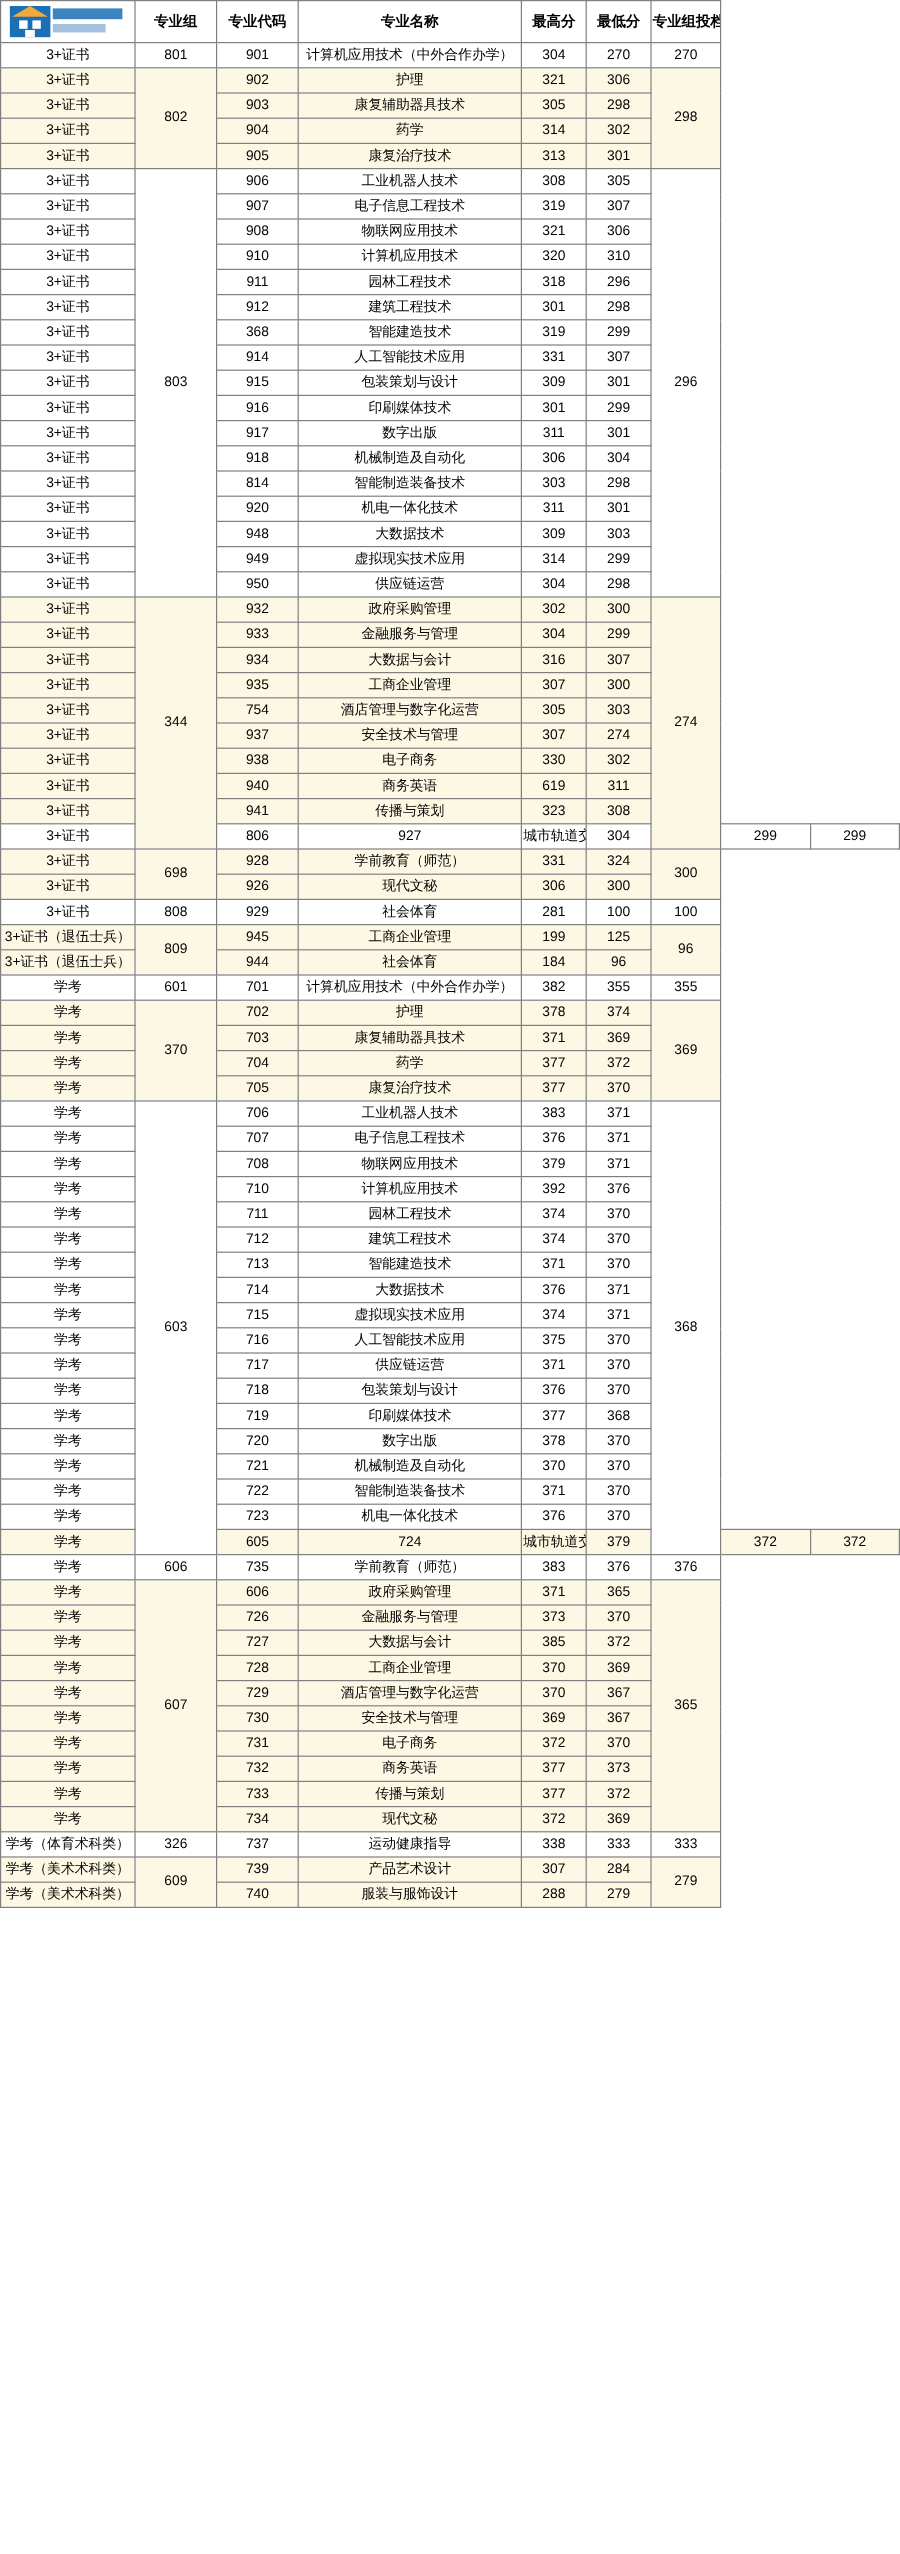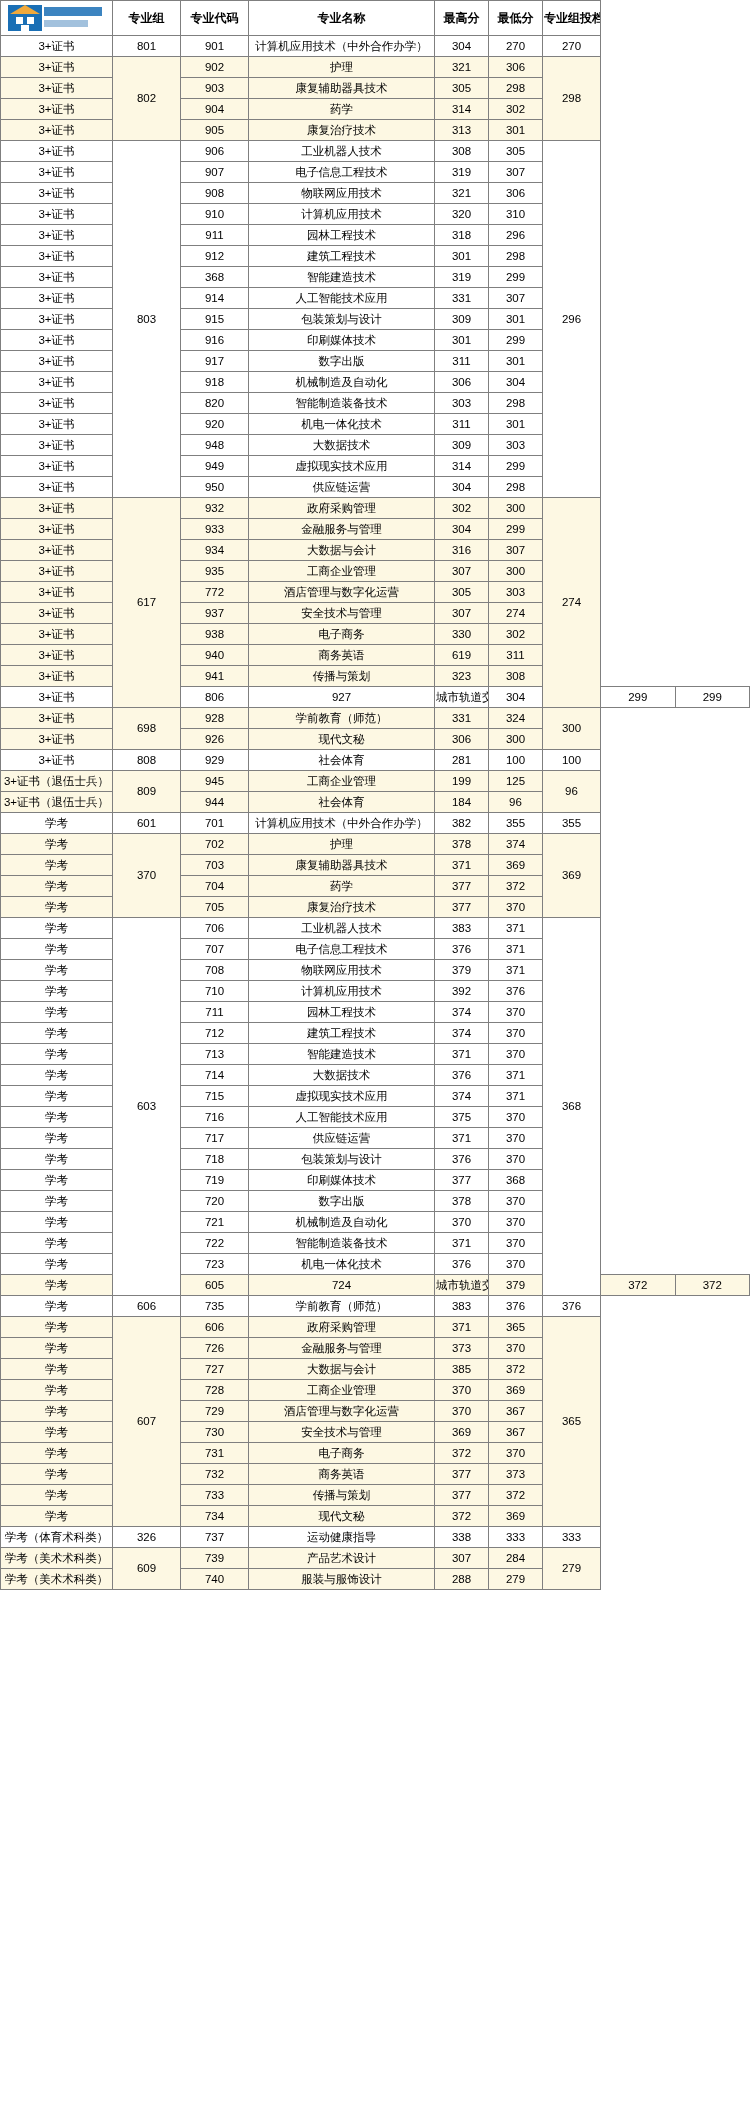--- a/index.html
+++ b/index.html
@@ -202,21 +202,21 @@
         </tr>
         <tr class="plain">
           <td>3+证书</td>
           <td>918</td>
           <td class="name-cell">机械制造及自动化</td>
           <td>306</td>
           <td>304</td>
         </tr>
         <tr class="plain">
           <td>3+证书</td>
-          <td>820</td>
+          <td>814</td>
           <td class="name-cell">智能制造装备技术</td>
           <td>303</td>
           <td>298</td>
         </tr>
         <tr class="plain">
           <td>3+证书</td>
           <td>920</td>
           <td class="name-cell">机电一体化技术</td>
           <td>311</td>
           <td>301</td>
@@ -237,21 +237,21 @@
         </tr>
         <tr class="plain">
           <td>3+证书</td>
           <td>950</td>
           <td class="name-cell">供应链运营</td>
           <td>304</td>
           <td>298</td>
         </tr>
         <tr class="alt">
           <td>3+证书</td>
-          <td class="grp" rowspan="10">617</td>
+          <td class="grp" rowspan="10">344</td>
           <td>932</td>
           <td class="name-cell">政府采购管理</td>
           <td>302</td>
           <td>300</td>
           <td rowspan="10">274</td>
         </tr>
         <tr class="alt">
           <td>3+证书</td>
           <td>933</td>
           <td class="name-cell">金融服务与管理</td>
@@ -267,21 +267,21 @@
         </tr>
         <tr class="alt">
           <td>3+证书</td>
           <td>935</td>
           <td class="name-cell">工商企业管理</td>
           <td>307</td>
           <td>300</td>
         </tr>
         <tr class="alt">
           <td>3+证书</td>
-          <td>772</td>
+          <td>754</td>
           <td class="name-cell">酒店管理与数字化运营</td>
           <td>305</td>
           <td>303</td>
         </tr>
         <tr class="alt">
           <td>3+证书</td>
           <td>937</td>
           <td class="name-cell">安全技术与管理</td>
           <td>307</td>
           <td>274</td>

